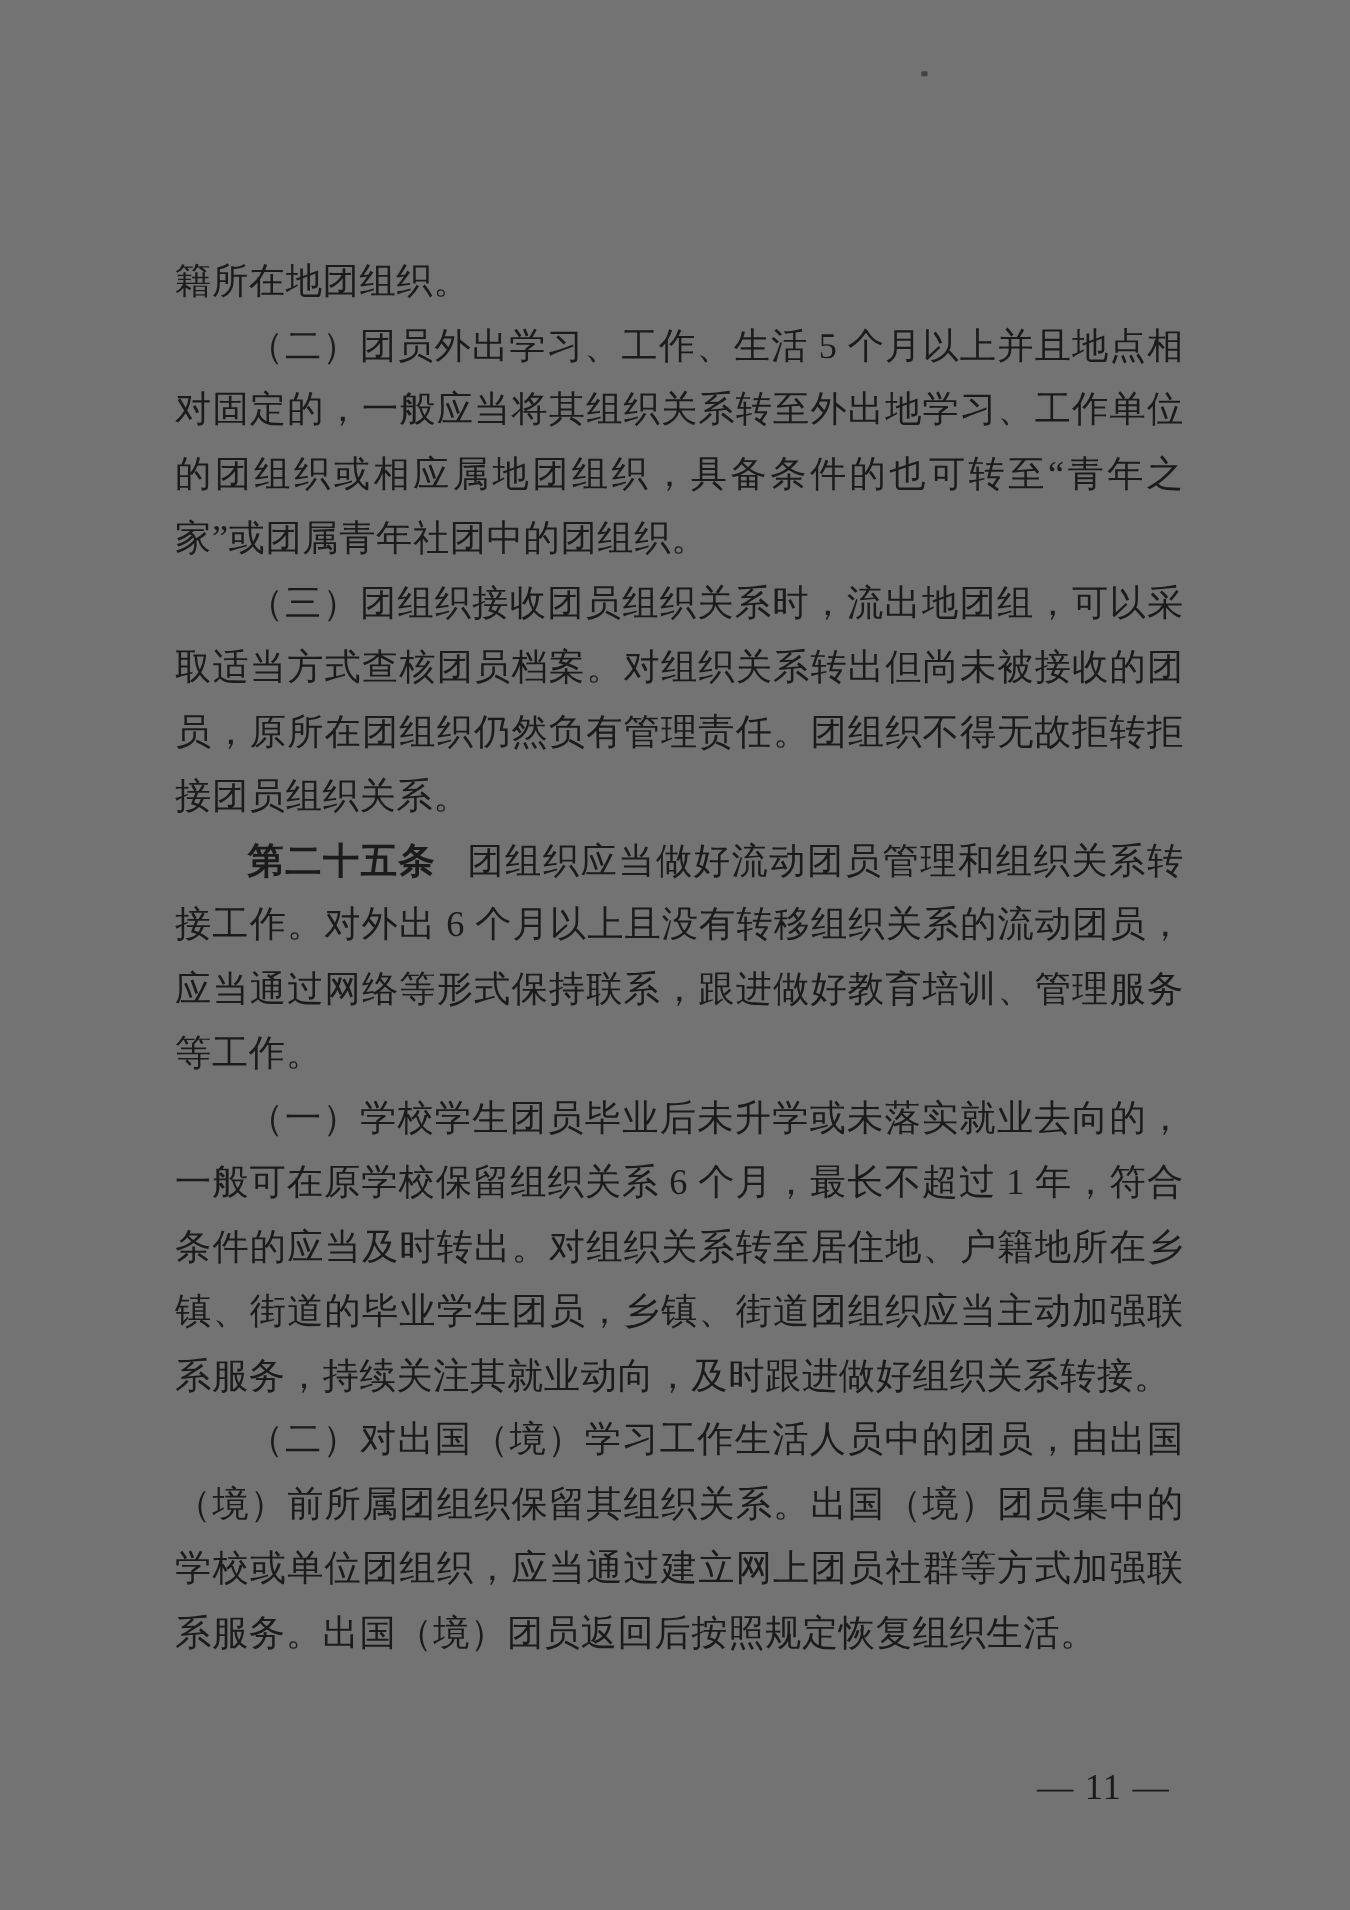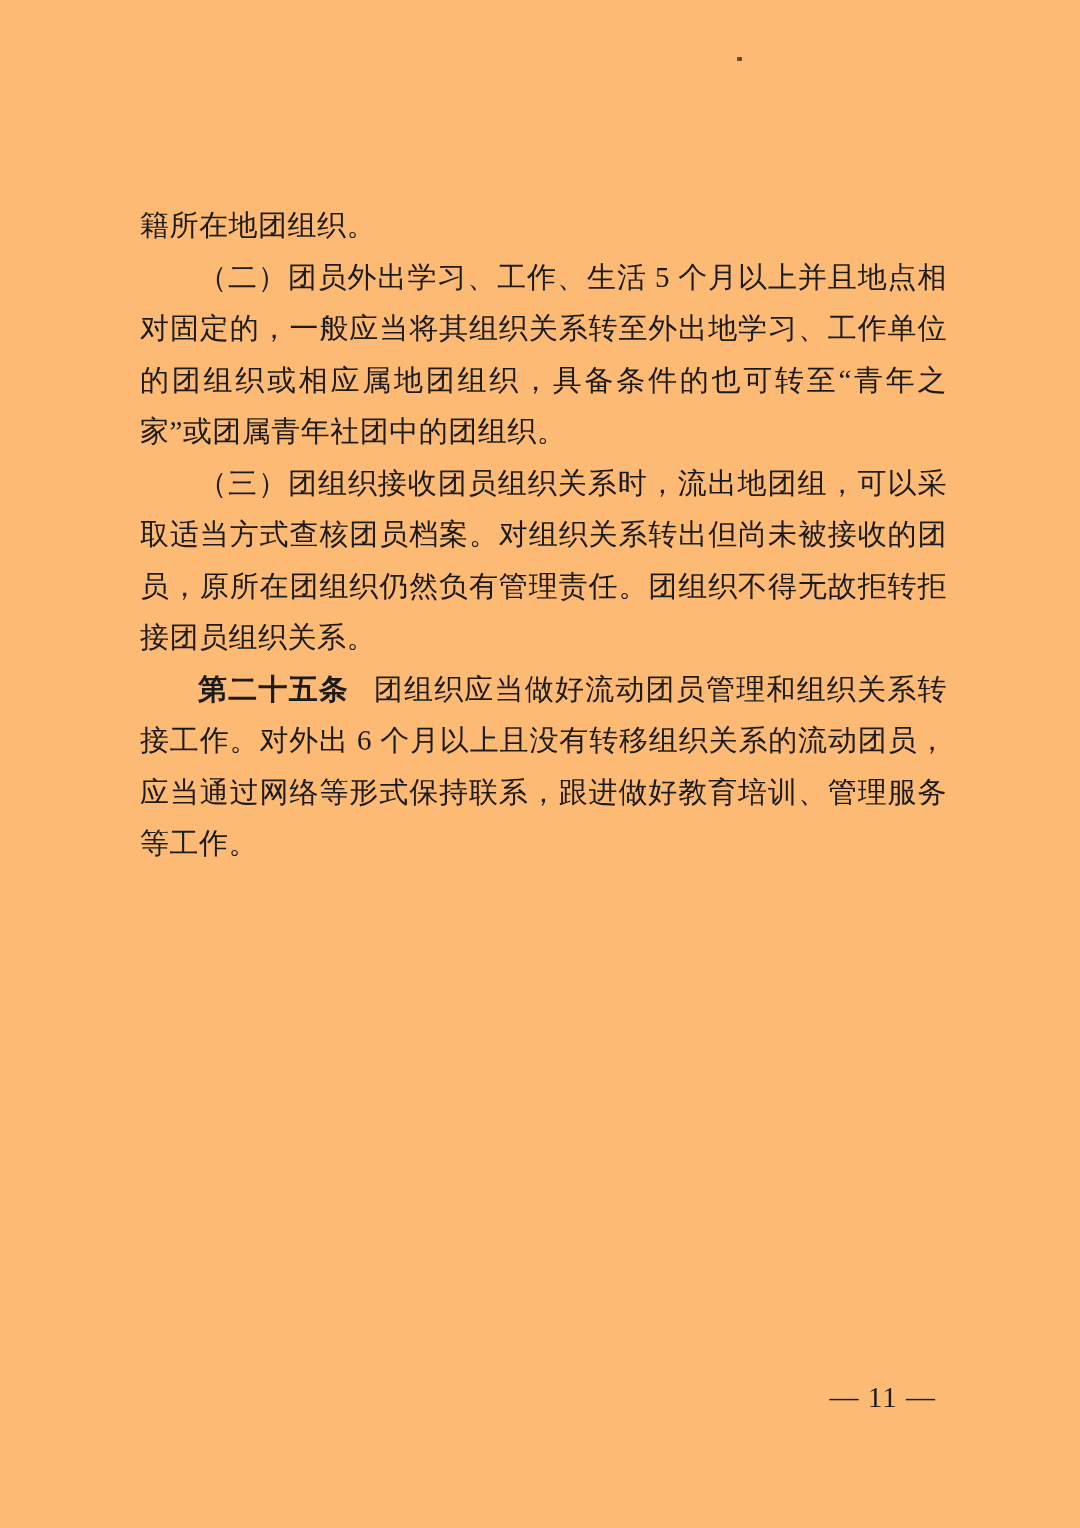--- a/index.html
+++ b/index.html
@@ -35,47 +35,49 @@
   .doc-body p.indent {
     text-indent: 2em;
   }
   .term {
     font-weight: 700;
     font-family: "Liberation Sans", "DejaVu Sans", sans-serif;
     margin-right: 0.85em;
   }
   .page-footer {
     position: absolute;
-    top: 1380px;
+    top: 1413px;
     right: 144px;
     font-size: 29px;
     line-height: 34px;
     letter-spacing: 1px;
     white-space: nowrap;
   }
   .scan-speck {
     position: absolute;
     left: 737px;
     top: 57px;
     width: 5px;
     height: 4px;
     background: #3a3a3a;
     border-radius: 1px;
     opacity: 0.85;
   }
 </style>
 </head>
 <body>
 
-<div class="page" style="background: #fdba74; color: rgb(27, 27, 27);">
+<div class="page" style="background: #737373; color: rgb(27, 27, 27);">
   <span class="scan-speck"></span>
 
   <div class="doc-body">
       <p class="">籍所在地团组织。</p>
       <p class="indent">（二）团员外出学习、工作、生活 5 个月以上并且地点相对固定的，一般应当将其组织关系转至外出地学习、工作单位的团组织或相应属地团组织，具备条件的也可转至“青年之家”或团属青年社团中的团组织。</p>
       <p class="indent">（三）团组织接收团员组织关系时，流出地团组，可以采取适当方式查核团员档案。对组织关系转出但尚未被接收的团员，原所在团组织仍然负有管理责任。团组织不得无故拒转拒接团员组织关系。</p>
       <p class="indent"><span class="term">第二十五条</span>团组织应当做好流动团员管理和组织关系转接工作。对外出 6 个月以上且没有转移组织关系的流动团员，应当通过网络等形式保持联系，跟进做好教育培训、管理服务等工作。</p>
+      <p class="indent">（一）学校学生团员毕业后未升学或未落实就业去向的，一般可在原学校保留组织关系 6 个月，最长不超过 1 年，符合条件的应当及时转出。对组织关系转至居住地、户籍地所在乡镇、街道的毕业学生团员，乡镇、街道团组织应当主动加强联系服务，持续关注其就业动向，及时跟进做好组织关系转接。</p>
+      <p class="indent">（二）对出国（境）学习工作生活人员中的团员，由出国（境）前所属团组织保留其组织关系。出国（境）团员集中的学校或单位团组织，应当通过建立网上团员社群等方式加强联系服务。出国（境）团员返回后按照规定恢复组织生活。</p>
     </div>
 
   <div class="page-footer">
     <span>— 11 —</span>
   </div>
 </div>
 
 </body></html>

